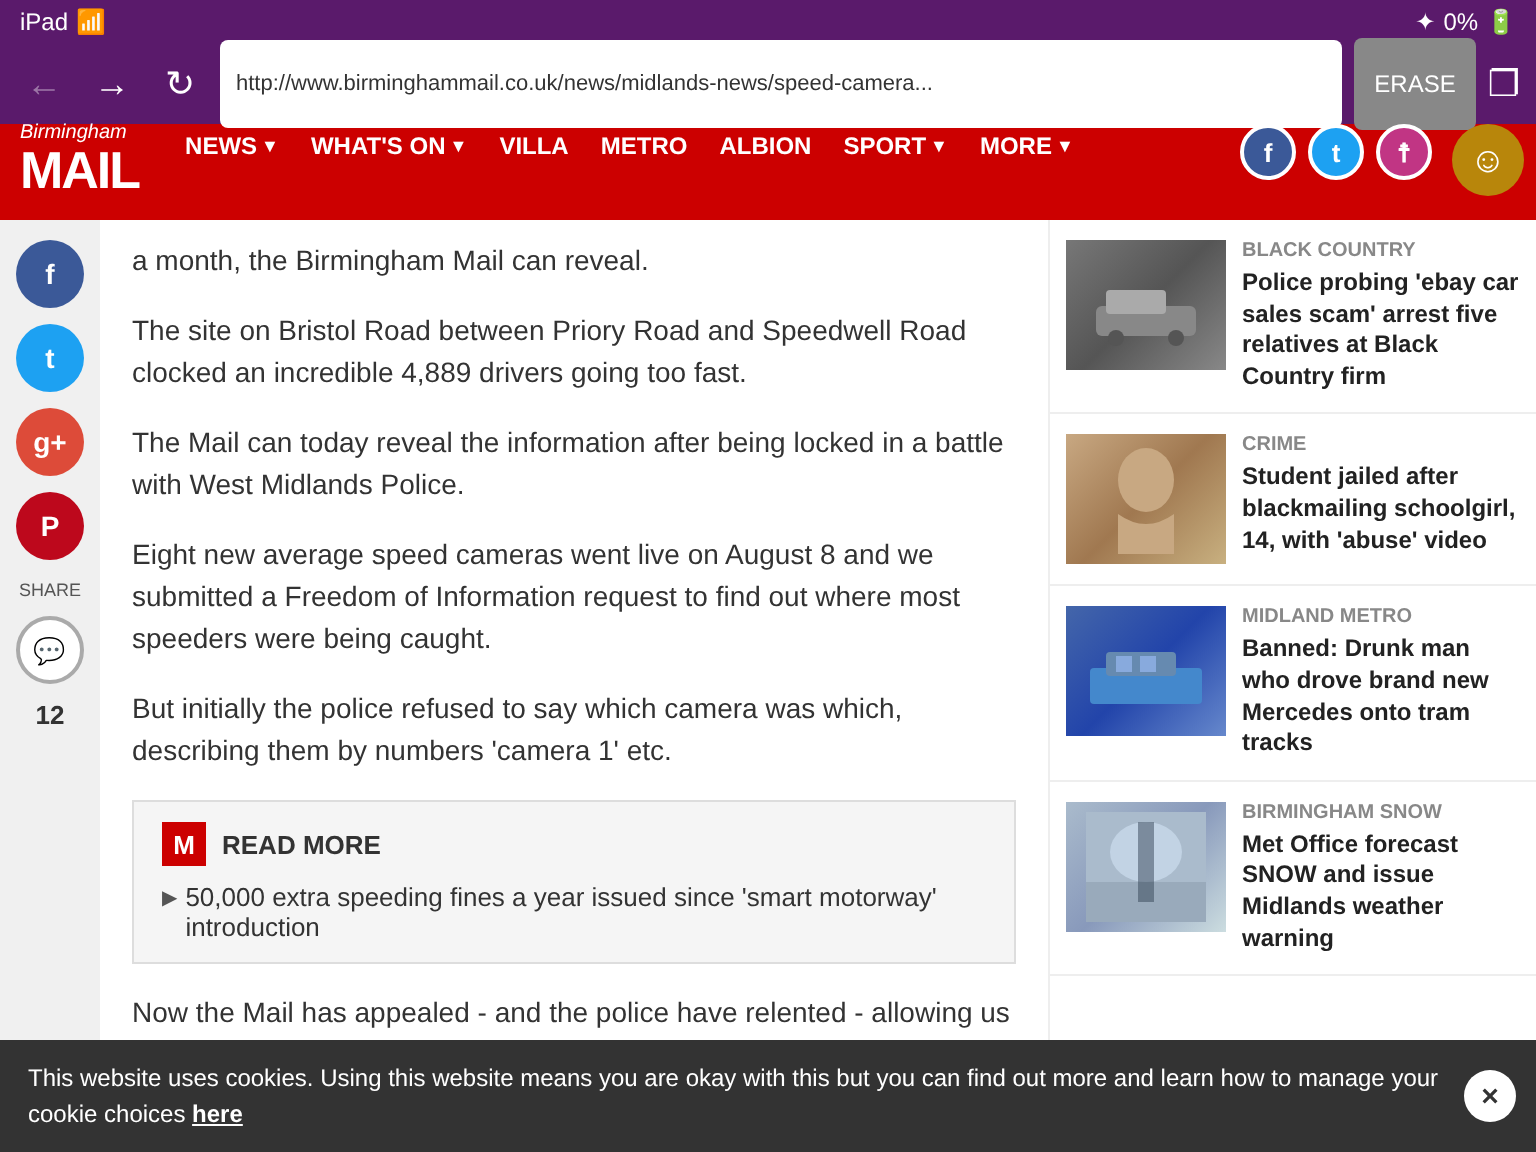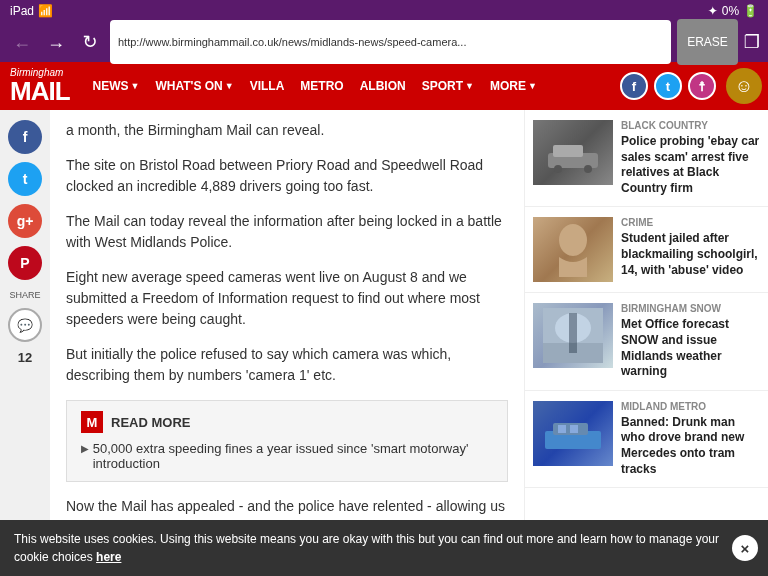--- a/index.html
+++ b/index.html
@@ -65,21 +65,21 @@
       background: none;
       border: none;
       cursor: pointer;
     }
 
     
     .nav-bar {
       background: #cc0000;
       height: 48px;
       display: flex;
-      align-items: center;
+      align-items: flex-start;
       padding: 0 0 0 10px;
     }
     .logo-area {
       display: flex;
       flex-direction: column;
       margin-right: 16px;
     }
     .logo-birmingham {
       font-size: 10px;
       color: #fff;
@@ -471,51 +471,51 @@
         </div>
       </div>
       <div class="sidebar-text">
         <div class="sidebar-category">CRIME</div>
         <div class="sidebar-headline">Student jailed after blackmailing schoolgirl, 14, with 'abuse' video</div>
       </div>
     </div>
 
     <div class="sidebar-item">
       <div class="sidebar-img">
+        <div class="sidebar-img-placeholder img-metro">
+          <svg width="60" height="40" viewBox="0 0 60 40">
+              <rect x="2" y="18" width="56" height="18" rx="2" fill="#4488cc"></rect>
+              <rect x="10" y="10" width="35" height="12" rx="2" fill="#668ab0"></rect>
+              <rect x="15" y="12" width="8" height="8" fill="#88aadd"></rect>
+              <rect x="27" y="12" width="8" height="8" fill="#88aadd"></rect>
+            </svg>
+        </div>
+      </div>
+      <div class="sidebar-text">
+        <div class="sidebar-category">MIDLAND METRO</div>
+        <div class="sidebar-headline">Banned: Drunk man who drove brand new Mercedes onto tram tracks</div>
+      </div>
+    </div>
+
+    <div class="sidebar-item">
+      <div class="sidebar-img">
         <div class="sidebar-img-placeholder img-snow">
           <svg width="60" height="55" viewBox="0 0 60 55">
               <rect x="0" y="0" width="60" height="55" fill="#aabbcc"></rect>
               <rect x="0" y="35" width="60" height="20" fill="#99aabb"></rect>
               <ellipse cx="30" cy="20" rx="18" ry="15" fill="#ccddee" opacity="0.7"></ellipse>
               <rect x="26" y="5" width="8" height="40" fill="#334455" opacity="0.5"></rect>
             </svg>
         </div>
       </div>
       <div class="sidebar-text">
         <div class="sidebar-category">BIRMINGHAM SNOW</div>
         <div class="sidebar-headline">Met Office forecast SNOW and issue Midlands weather warning</div>
       </div>
     </div>
-
-    <div class="sidebar-item">
-      <div class="sidebar-img">
-        <div class="sidebar-img-placeholder img-metro">
-          <svg width="60" height="40" viewBox="0 0 60 40">
-              <rect x="2" y="18" width="56" height="18" rx="2" fill="#4488cc"></rect>
-              <rect x="10" y="10" width="35" height="12" rx="2" fill="#668ab0"></rect>
-              <rect x="15" y="12" width="8" height="8" fill="#88aadd"></rect>
-              <rect x="27" y="12" width="8" height="8" fill="#88aadd"></rect>
-            </svg>
-        </div>
-      </div>
-      <div class="sidebar-text">
-        <div class="sidebar-category">MIDLAND METRO</div>
-        <div class="sidebar-headline">Banned: Drunk man who drove brand new Mercedes onto tram tracks</div>
-      </div>
-    </div>
   </div>
 
 </div>
 
 <div class="cookie-banner">
   <span>This website uses cookies. Using this website means you are okay with this but you can find out more and learn how to manage your cookie choices </span><a href="#">here</a>
   <button class="cookie-close">×</button>
 </div>
 
 </body></html>

